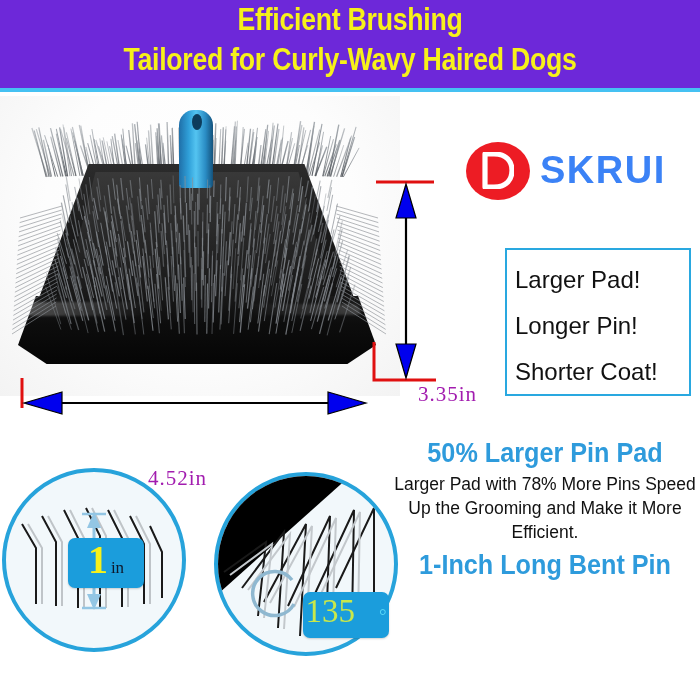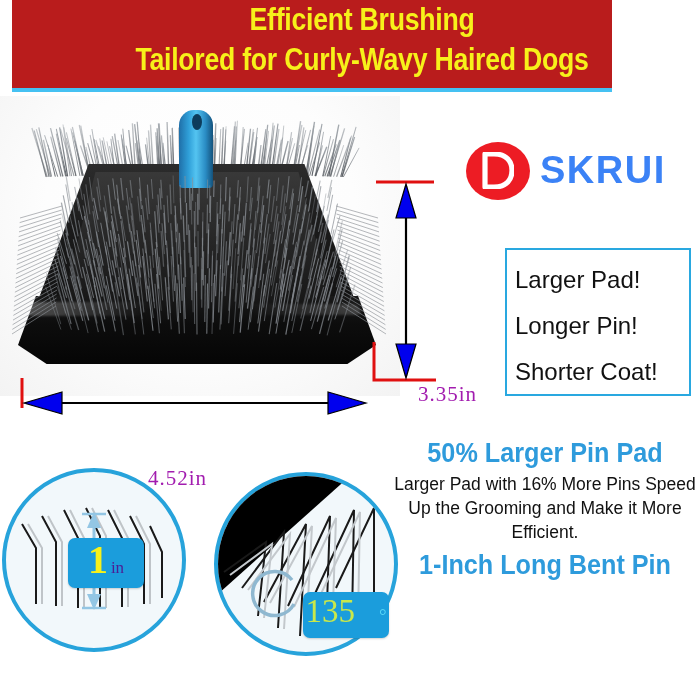--- a/index.html
+++ b/index.html
@@ -5,22 +5,22 @@
   html,body{margin:0;padding:0;}
   body{
     width:700px;height:700px;overflow:hidden;background:#ffffff;
     font-family:"Liberation Sans", sans-serif;
     position:relative;
   }
   #root{position:relative;width:700px;height:700px;overflow:hidden;background:#fff;}
 
   
   .header{
-    position:absolute;left:12px;top:0;width:600px;height:92px;
-    background:#b91c1c;
+    position:absolute;left:0;top:0;width:700px;height:92px;
+    background:#6d28d9;
     overflow:hidden;
   }
   .header .strip{
     position:absolute;left:0;bottom:0;width:700px;height:4px;background:#45c1f2;
   }
   .header .hline{
     position:absolute;left:0;width:700px;text-align:center;
     color:#F7F11A;
     font-family:"Liberation Sans", sans-serif;
     font-weight:bold;
@@ -139,21 +139,21 @@
   #circle-pin-length{left:2px;top:468px;width:184px;height:184px;}
   #circle-pin-angle{left:214px;top:472px;width:184px;height:184px;}
   .circ svg{position:absolute;left:0;top:0;}
   .badge{
     position:absolute;background:#1B9DDC;border-radius:7px;
     display:flex;align-items:baseline;justify-content:center;
     box-shadow:0 1px 2px rgba(0,0,0,.18);
   }
   #badge-one-inch{left:68px;top:538px;width:76px;height:50px;}
   #badge-one-inch .big{font-family:"Liberation Serif",serif;font-size:40px;color:#F6F11B;line-height:44px;font-weight:bold;}
-  #badge-one-inch .sml{font-family:"Liberation Serif",serif;font-size:17px;color:#4c1d95;line-height:20px;margin-left:3px;}
+  #badge-one-inch .sml{font-family:"Liberation Serif",serif;font-size:17px;color:#0f172a;line-height:20px;margin-left:3px;}
   #badge-angle{left:303px;top:592px;width:86px;height:46px;gap:24px;}
   #badge-angle .big{font-family:"Liberation Serif",serif;font-size:33px;color:#C9E84A;line-height:38px;}
   #badge-angle .sml{font-family:"Liberation Serif",serif;font-size:19px;color:#58D6F7;line-height:22px;}
 </style>
 </head>
 <body>
 
 <div id="root">
 
   <div class="header">
@@ -799,21 +799,21 @@
   </div>
 
   <div class="featbox">
     <div class="fline">Larger Pad!</div>
     <div class="fline">Longer Pin!</div>
     <div class="fline">Shorter Coat!</div>
   </div>
 
   <div class="rcol">
     <div class="r-title">50% Larger Pin Pad</div>
-    <div class="r-body">Larger Pad with 16% More Pins Speed Up the Grooming and Make it More Efficient.</div>
+    <div class="r-body">Larger Pad with 78% More Pins Speed Up the Grooming and Make it More Efficient.</div>
     <div class="r-title2">1-Inch Long Bent Pin</div>
   </div>
 
   <div class="circ" id="circle-pin-length">
     <svg width="176" height="176" viewBox="0 0 176 176">
       <path d="M0 128 A88 88 0 0 0 176 128 L176 176 L0 176 Z" fill="#000000"></path>
       <g stroke="#1a1a1a" stroke-width="2" fill="none">
         <path d="M16 52 L30 76 L30 132"></path>
         <path d="M36 44 L50 70 L50 134"></path>
         <path d="M58 38 L72 66 L72 136"></path>

